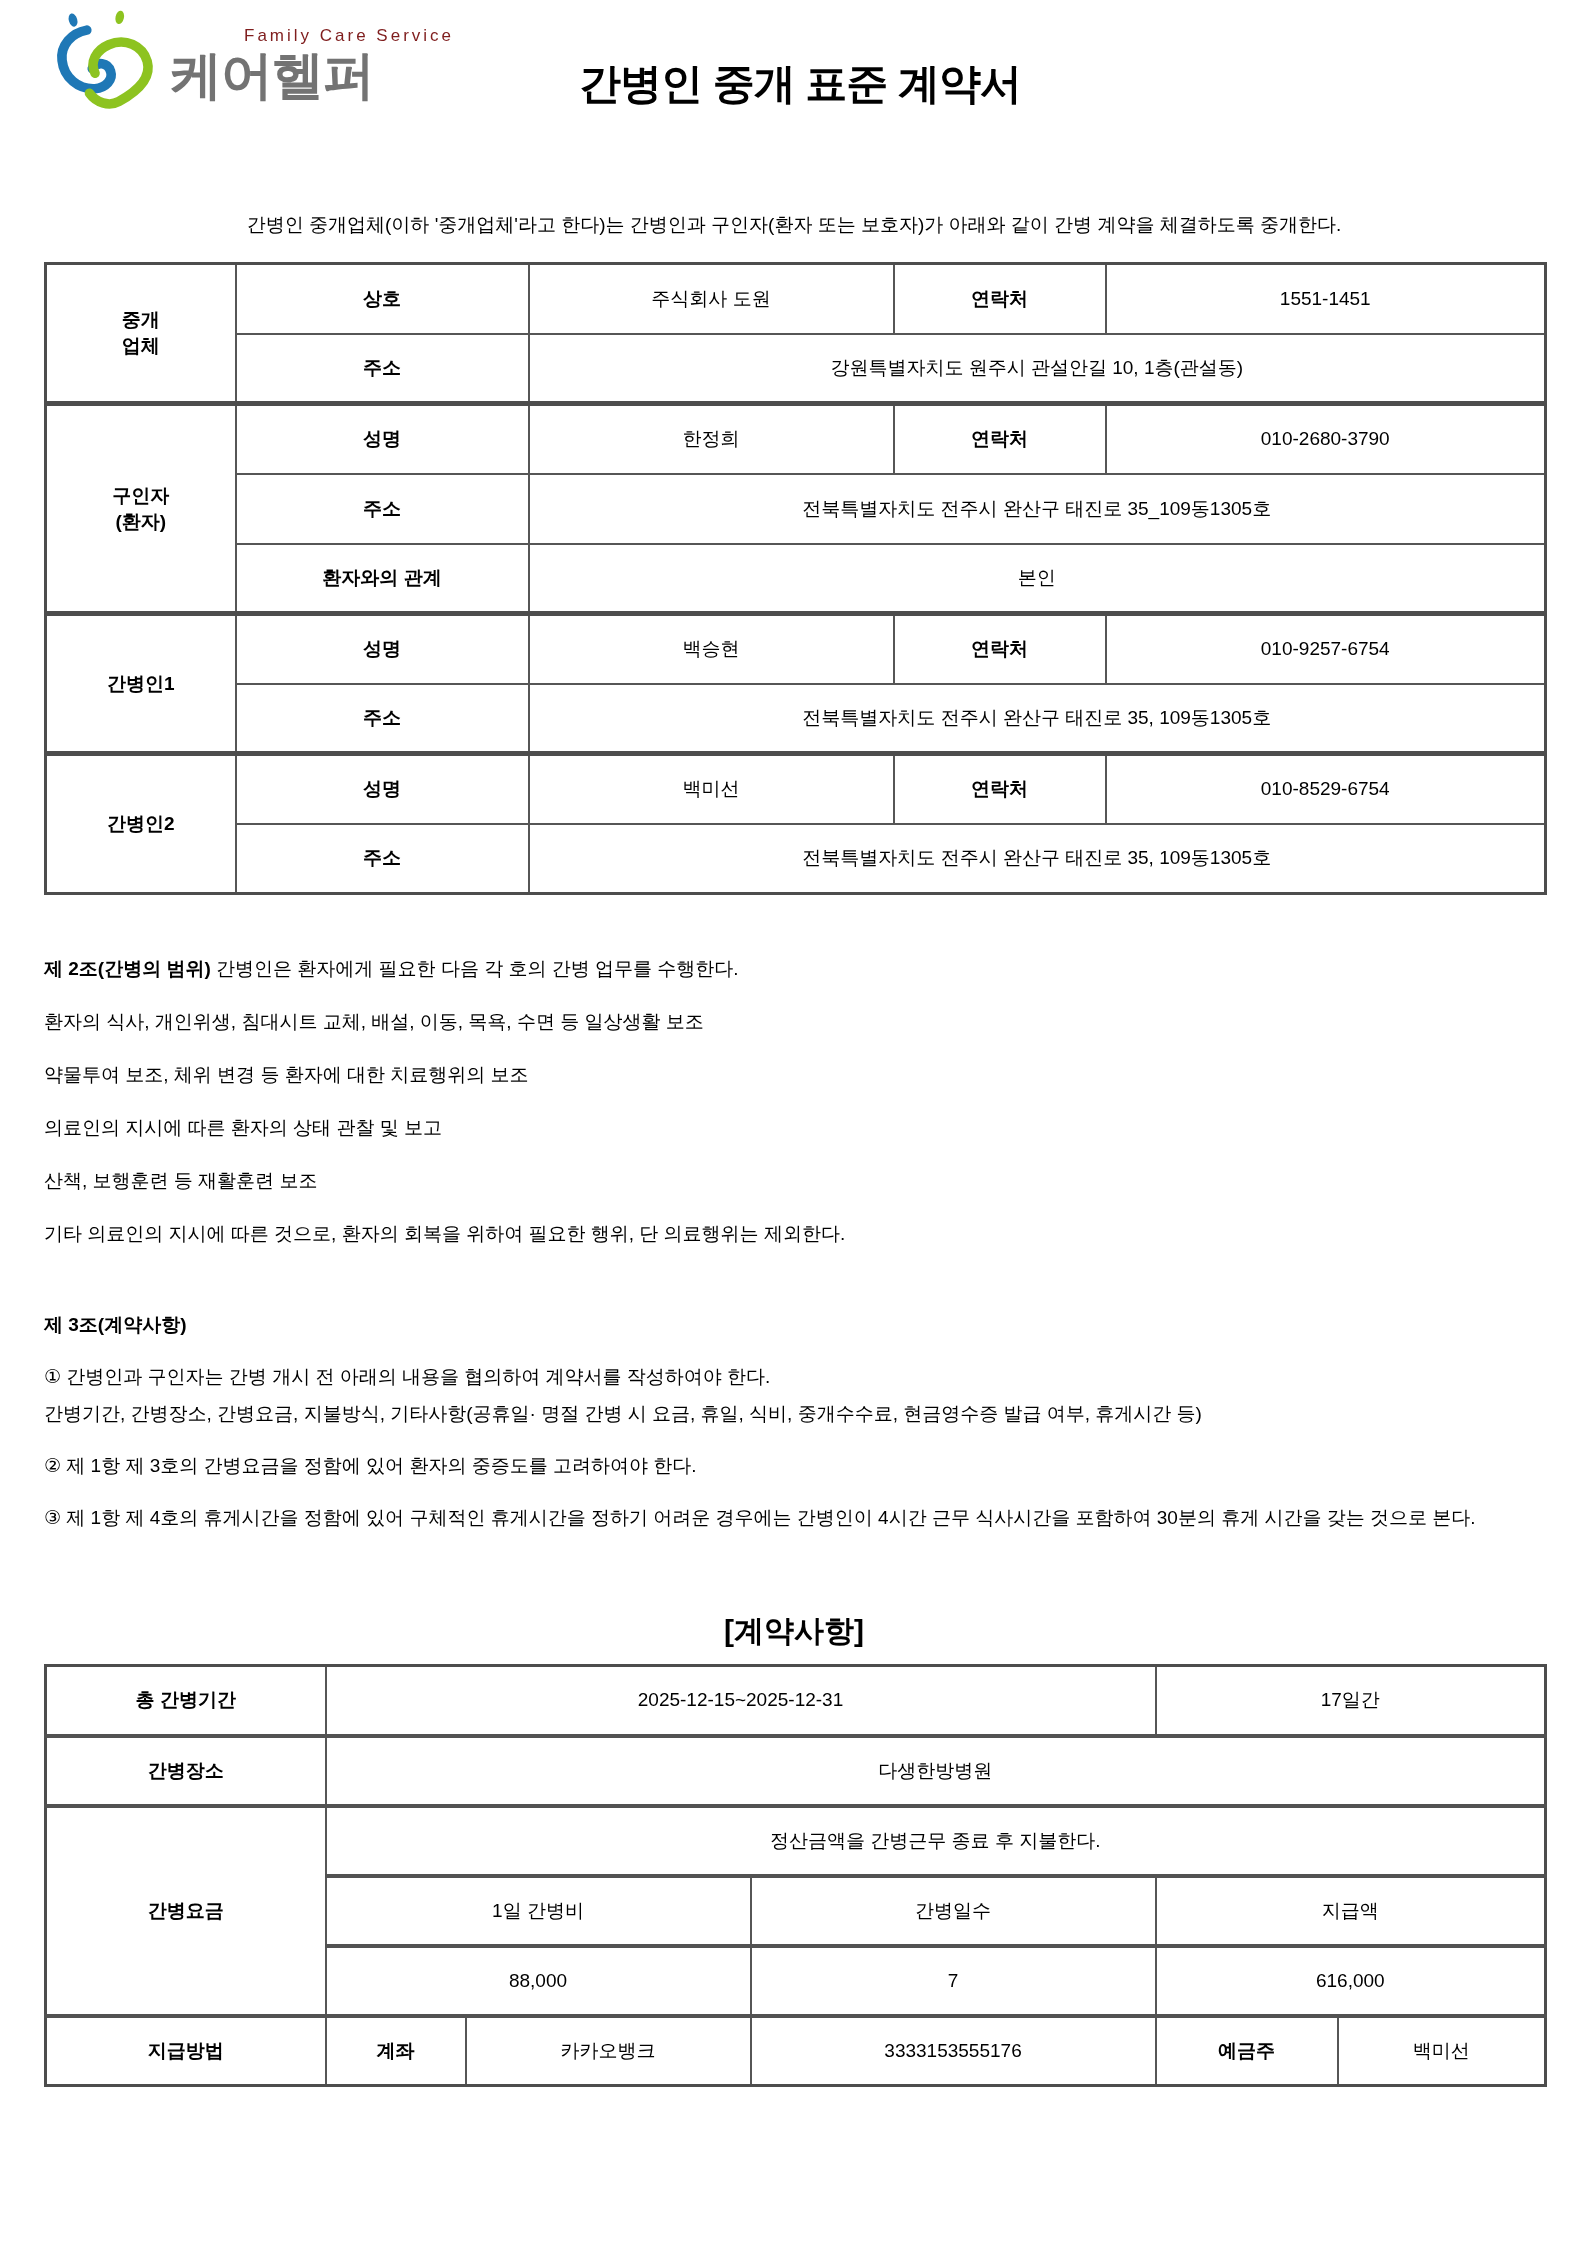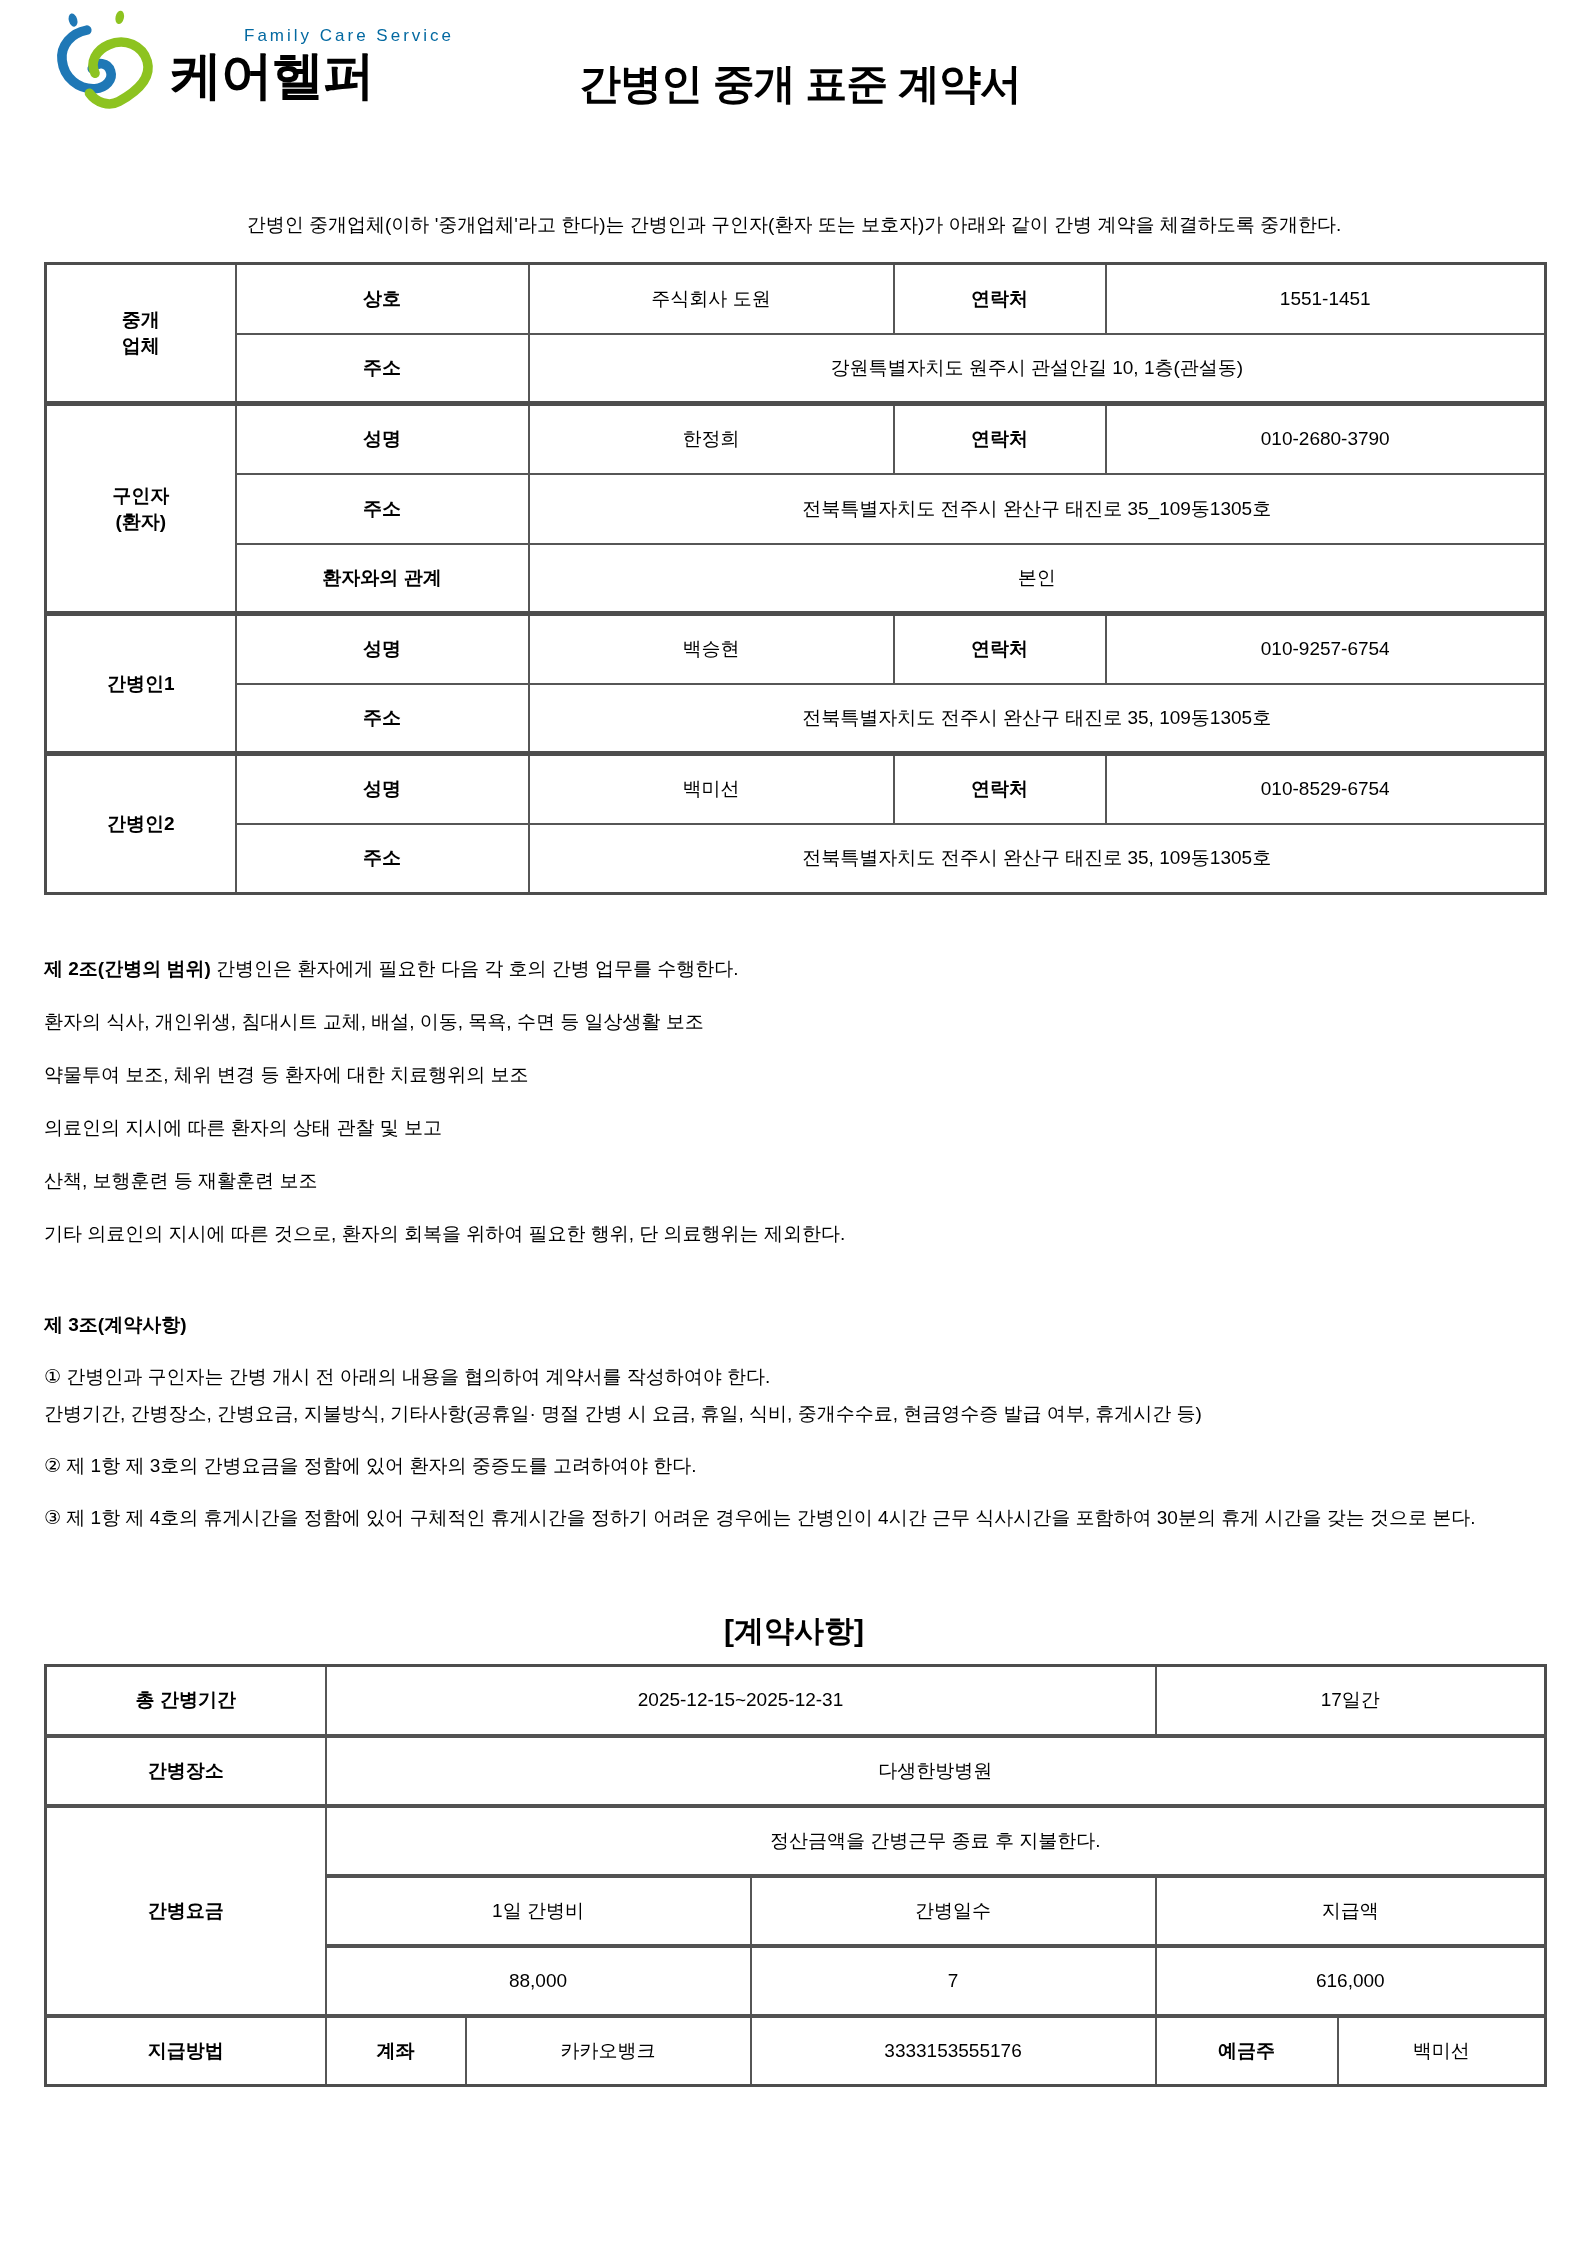--- a/index.html
+++ b/index.html
@@ -5,22 +5,22 @@
   * { margin:0; padding:0; box-sizing:border-box; }
   html,body { background:#ffffff; }
   body { font-family:"Liberation Sans","DejaVu Sans",sans-serif; color:#000; }
   .page { width:1588px; height:2245px; margin:0 auto; padding:0 44px; overflow:hidden; background:#fff; position:relative; }
 
   
   .header { position:relative; height:152px; }
   .logo { position:absolute; left:8px; top:8px; display:flex; align-items:flex-start; }
   .logo-mark { width:108px; height:112px; }
   .logo-text { margin-left:10px; padding-top:18px; }
-  .tagline { font-size:17px; letter-spacing:3px; color:#0369a1; padding-left:74px; }
-  .brand { font-size:52px; font-weight:700; color:#000000; letter-spacing:-1px; line-height:1.05; margin-top:2px; }
+  .tagline { font-size:17px; letter-spacing:3px; color:#7f1d1d; padding-left:74px; }
+  .brand { font-size:52px; font-weight:700; color:#737373; letter-spacing:-1px; line-height:1.05; margin-top:2px; }
   .doc-title { position:absolute; left:12px; right:0; top:56px; text-align:center; font-size:42px; font-weight:700; letter-spacing:-1px; }
 
   
   .intro { margin-top:58px; font-size:19px; line-height:30px;text-align:center; }
 
   
   table { border-collapse:collapse; table-layout:fixed; width:1500px; }
   td { border:2px solid #565656; text-align:center; vertical-align:middle; font-size:19px; height:70px; padding:4px 8px; overflow:hidden; }
   .parties-table, .contract-table { border:3px solid #4d4d4d; }
   .parties-table { margin-top:22px; }

